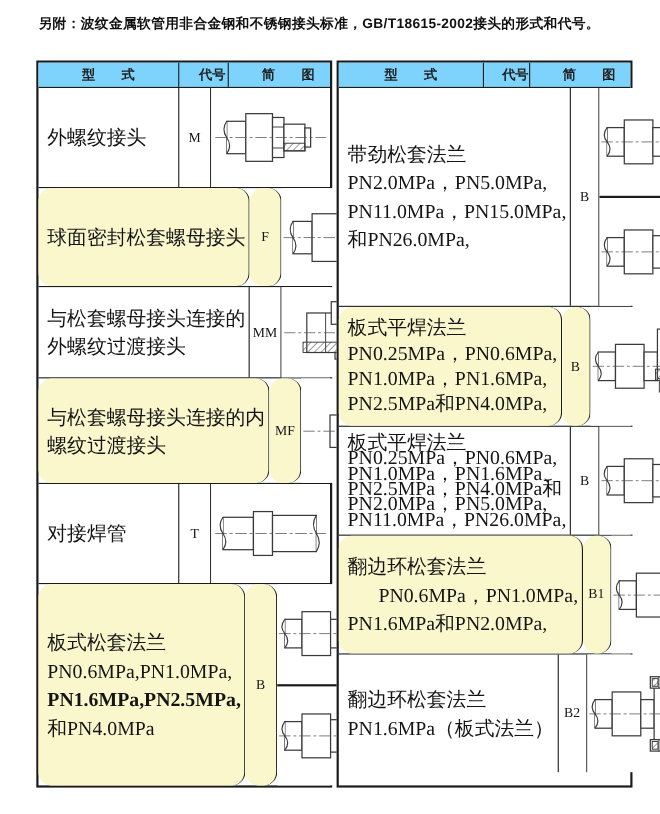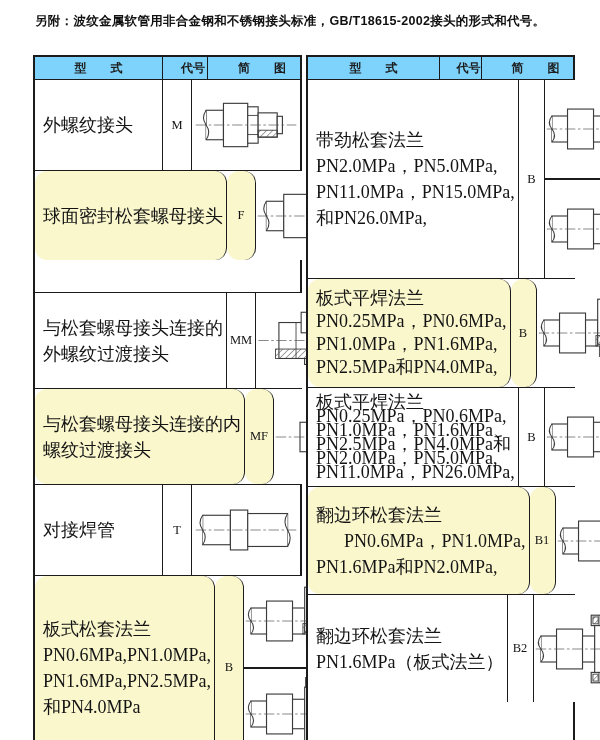--- a/index.html
+++ b/index.html
@@ -99,21 +99,21 @@
                 <rect x="62" y="14" width="34" height="56" fill="#ffffff" stroke="#3a3a3a" stroke-width="1.3"></rect>
                 <rect x="66" y="58" width="28" height="11" fill="url(#hp)" stroke="#3a3a3a" stroke-width="1"></rect>
                 <line x1="62" y1="24" x2="96" y2="24" stroke="#3a3a3a" stroke-width="1"></line>
                 <line x1="62" y1="60" x2="96" y2="60" stroke="#3a3a3a" stroke-width="1"></line>
                 <line x1="2" y1="45" x2="118" y2="45" stroke="#555" stroke-width="0.8" stroke-dasharray="12 3 3 3"></line>
                 <path d="M 12 28 q -6 8.5 0 17 q 6 8.5 0 17" fill="#ffffff" stroke="#3a3a3a" stroke-width="1.2"></path>
               </svg>
             </div>
           </div>
         </div>
-        <div class="t-row" style="height: 96px; margin-top: 32px;">
+        <div class="t-row" style="height: 83px;">
           <div class="cell type">
             <div class="tline" style="line-height: 26px;">与松套螺母接头连接的</div>
             <div class="tline" style="line-height: 26px;">外螺纹过渡接头</div>
           </div>
           <div class="cell code">MM</div>
           <div class="cell diag">
             <div class="subdiag">
               <svg viewBox="0 0 120 90" width="104" height="77">
                 <rect x="26" y="24" width="68" height="42" fill="#ffffff" stroke="#3a3a3a" stroke-width="1.3"></rect>
                 <rect x="52" y="12" width="16" height="24" fill="#ffffff" stroke="#3a3a3a" stroke-width="1.3"></rect>
@@ -161,21 +161,21 @@
                 <path d="M 10 28 q -6 8.5 0 17 q 6 8.5 0 17" fill="#ffffff" stroke="#3a3a3a" stroke-width="1.2"></path>
                 <path d="M 108 26 q -6 9.5 0 19 q 6 9.5 0 19" fill="#ffffff" stroke="#3a3a3a" stroke-width="1.2"></path>
               </svg>
             </div>
           </div>
         </div>
         <div class="t-row" style="height: 184px;">
           <div class="cell type hl">
             <div class="tline" style="line-height: 26px;">板式松套法兰</div>
             <div class="tline" style="line-height: 26px;">PN0.6MPa,PN1.0MPa,</div>
-            <div class="tline" style="line-height: 26px;">PN1.6MPa,PN2.5MPa,</div>
+            <div class="tline" style="line-height: 26px; font-weight: bold;">PN1.6MPa,PN2.5MPa,</div>
             <div class="tline" style="line-height: 26px;">和PN4.0MPa</div>
           </div>
           <div class="cell code hl">B</div>
           <div class="cell diag">
             <div class="subdiag">
               <svg viewBox="0 0 120 90" width="104" height="80">
                 <rect x="8" y="30" width="18" height="30" fill="#ffffff" stroke="#3a3a3a" stroke-width="1.3"></rect>
                 <rect x="26" y="22" width="30" height="46" fill="#ffffff" stroke="#3a3a3a" stroke-width="1.3"></rect>
                 <rect x="56" y="30" width="14" height="30" fill="#ffffff" stroke="#3a3a3a" stroke-width="1.3"></rect>
                 <rect x="70" y="6" width="10" height="52" fill="#ffffff" stroke="#3a3a3a" stroke-width="1.3"></rect>

